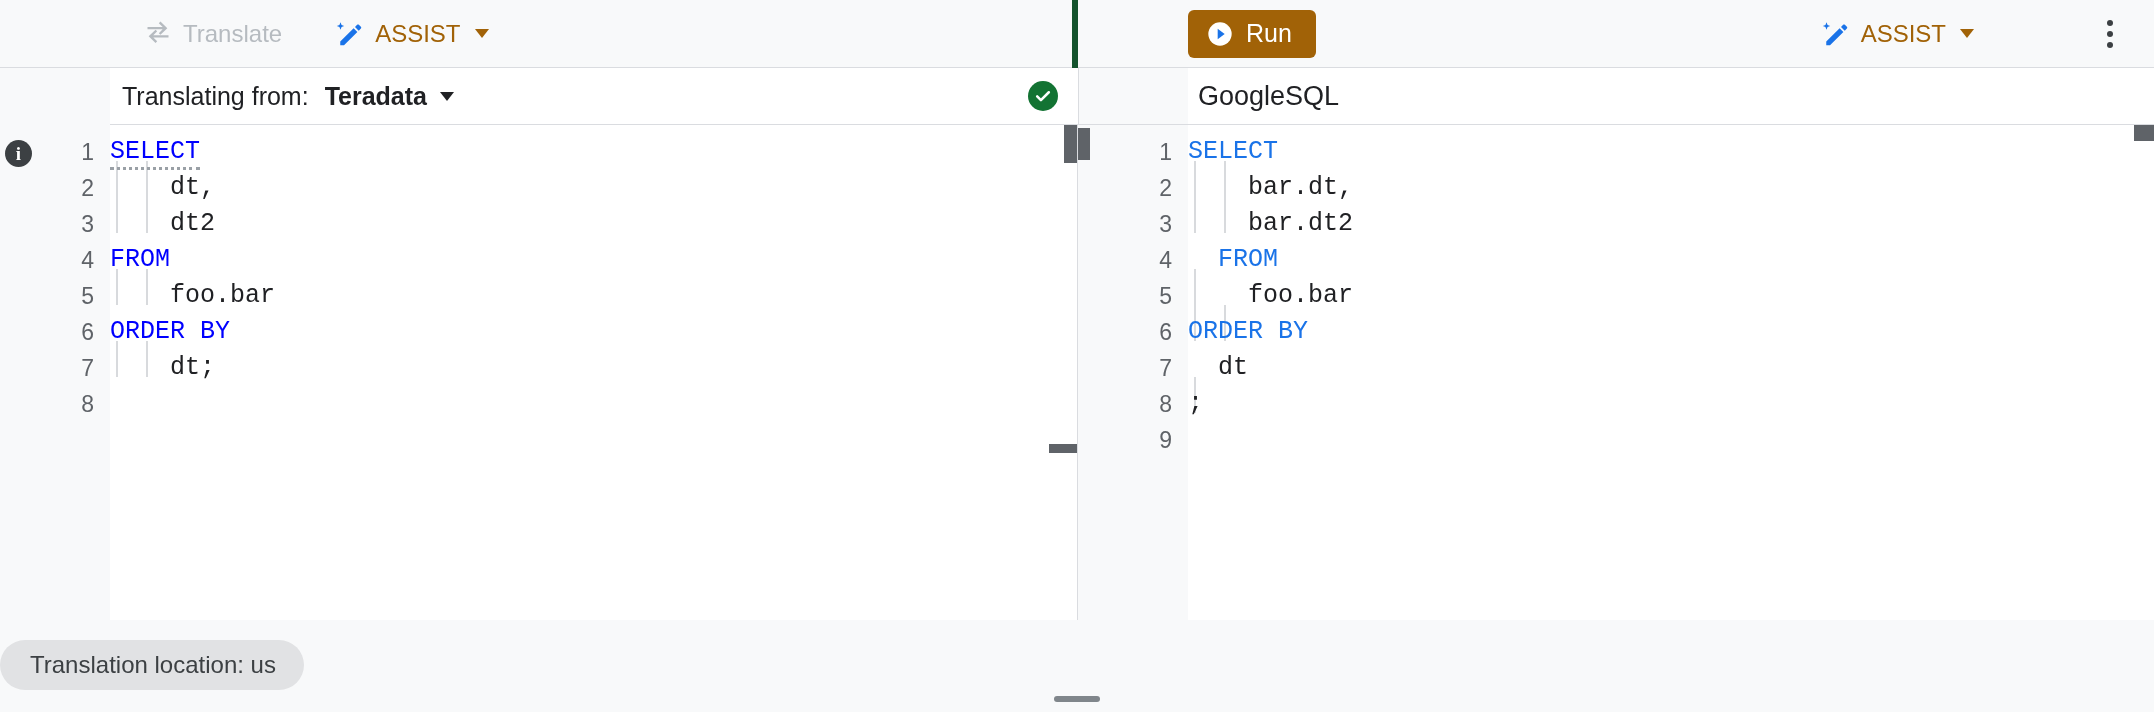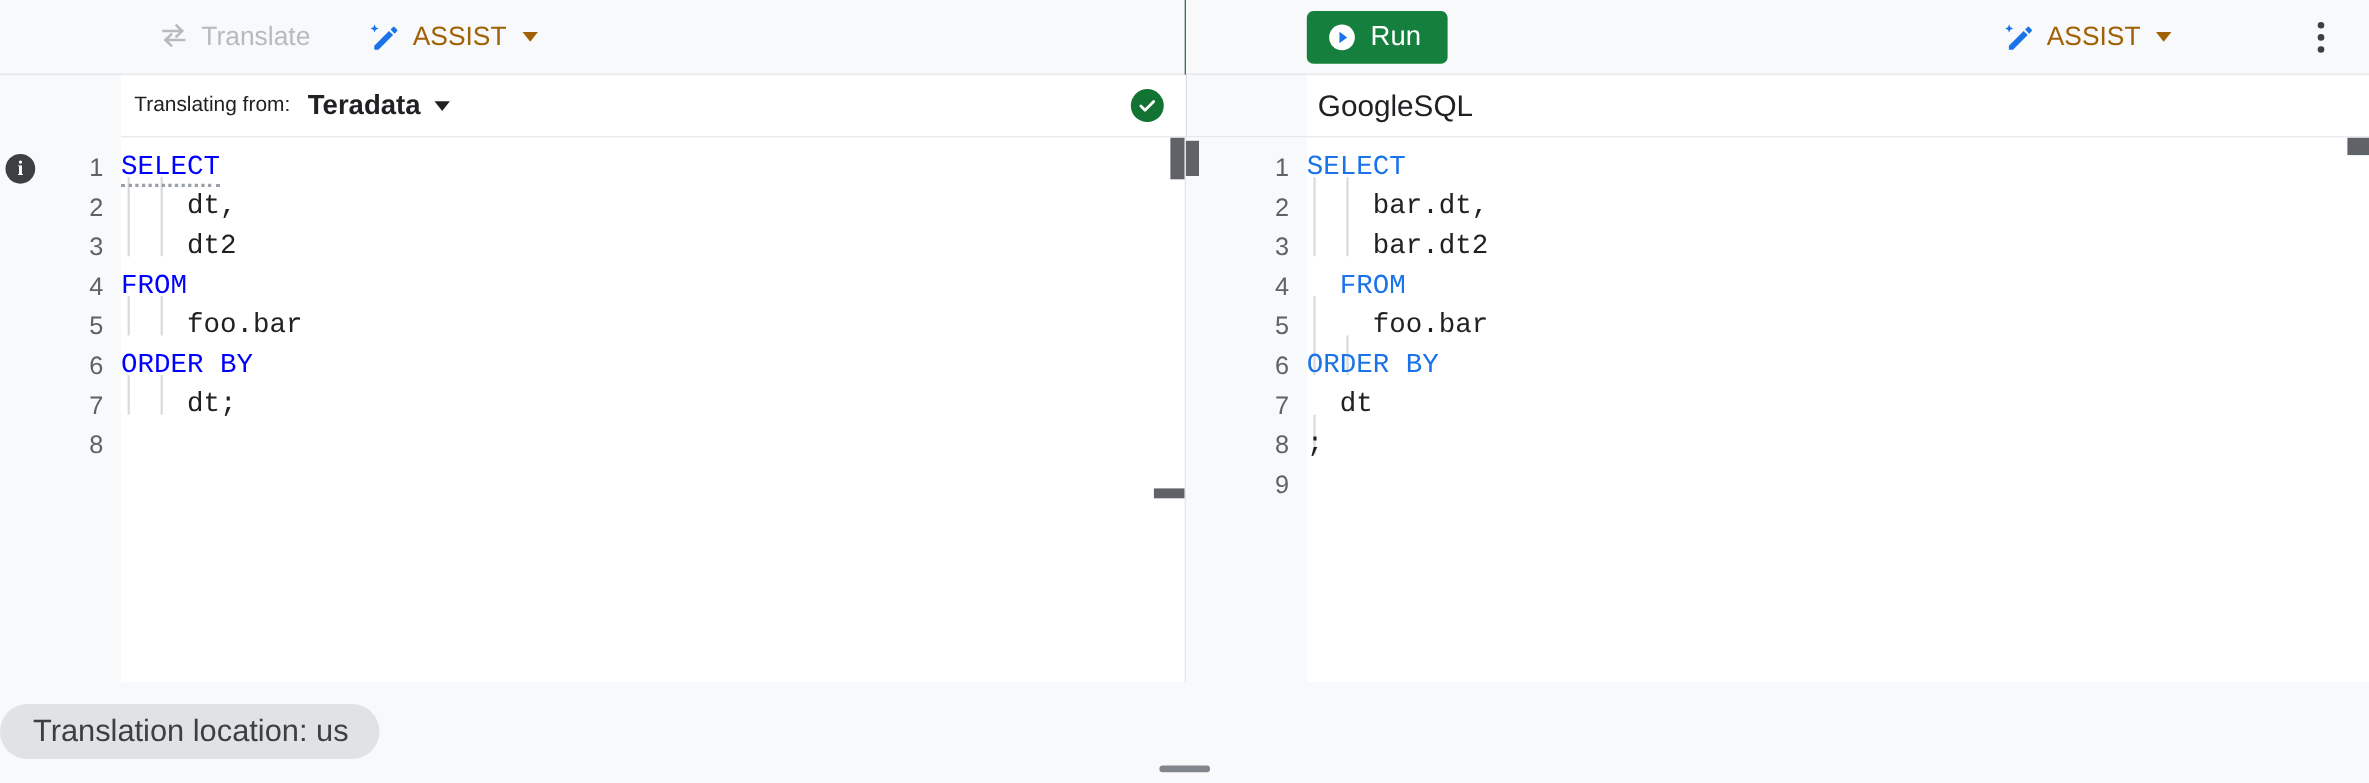--- a/index.html
+++ b/index.html
@@ -13,21 +13,21 @@
 
   
   .toolbar {
     position: absolute; left: 0; top: 0; width: 2154px; height: 68px;
     background: #f8f9fa;
     border-bottom: 1px solid #dadce0;
     display: flex; align-items: center;
   }
   .tb-left {
     width: 1078px; height: 68px; display: flex; align-items: center;
-    border-right: 1px solid #14532d; padding-left: 140px; gap: 44px;
+    border-right: 6px solid #14532d; padding-left: 140px; gap: 44px;
   }
   .tb-right {
     flex: 1; height: 68px; display: flex; align-items: center;
     padding: 0 24px 0 110px;
   }
   .tb-btn {
     display: inline-flex; align-items: center; gap: 11px;
     font-size: 24px; color: #a16207; background: none; border: none;
     cursor: pointer; white-space: nowrap; height: 48px; padding: 0 4px;
     font-family: "Liberation Sans", sans-serif;
@@ -35,21 +35,21 @@
   .tb-btn.disabled { color: #b6bbc0; cursor: default; }
   .caret {
     width: 0; height: 0; border-left: 7px solid transparent;
     border-right: 7px solid transparent; border-top: 9px solid currentColor;
     margin-left: 3px; flex: none;
   }
   .ico { display: inline-flex; align-items: center; justify-content: center; flex: none; }
 
   .run-btn {
     display: inline-flex; align-items: center; gap: 12px;
-    background: #15803d; color: #fff; border: none; border-radius: 6px;
+    background: #a16207; color: #fff; border: none; border-radius: 6px;
     height: 48px; padding: 0 24px 0 18px; font-size: 25px; cursor: pointer;
     font-family: "Liberation Sans", sans-serif;
   }
   .spacer { flex: 1; }
   .kebab {
     width: 40px; height: 48px; display: flex; flex-direction: column;
     align-items: center; justify-content: center; gap: 5px; cursor: pointer;
     margin-left: 30px;
   }
   .kebab i { width: 6px; height: 6px; border-radius: 50%; background: #3c4043; display: block; }
@@ -63,21 +63,21 @@
   .dl-left {
     width: 968px; height: 57px; background: #fff; display: flex;
     align-items: center; padding: 0 20px 0 12px;
     border-bottom: 1px solid #dadce0;
   }
   .dl-mid { width: 110px; height: 57px; background: #f8f9fa; border-left: 1px solid #dadce0; border-bottom: 1px solid #dadce0;}
   .dl-right {
     flex: 1; height: 57px; background: #fff; display: flex; align-items: center;
     padding-left: 10px; border-bottom: 1px solid #dadce0;
   }
-  .dl-label { font-size: 19px; color: #202124; }
+  .dl-label { font-size: 25px; color: #202124; }
   .dl-select {
     display: inline-flex; align-items: center; gap: 10px; font-size: 25px;
     color: #202124; margin-left: 16px; cursor: pointer; font-weight: bold;
   }
   .dl-select .caret { border-top-color: #202124; }
   .check-badge {
     width: 30px; height: 30px; border-radius: 50%; background: #137333;
     display: flex; align-items: center; justify-content: center; margin-left: auto;
   }
   .dl-target { font-size: 27px; color: #202124; }
@@ -139,21 +139,21 @@
 
   
   .bottom {
     position: absolute; left: 0; top: 620px; width: 2154px; height: 92px;
     background: #f8f9fa;
   }
   .status-pill {
     position: absolute; left: 0; top: 20px; height: 50px;
     background: #e1e2e4; border-radius: 25px;
     display: flex; align-items: center; padding: 0 28px 0 30px;
-    font-size: 28px; color: #3c4043;
+    font-size: 24px; color: #3c4043;
   }
   .drag-handle {
     position: absolute; left: 50%; transform: translateX(-50%); bottom: 10px;
     width: 46px; height: 6px; border-radius: 3px; background: #80868b;
     cursor: ns-resize;
   }
 </style>
 </head>
 <body>
 

